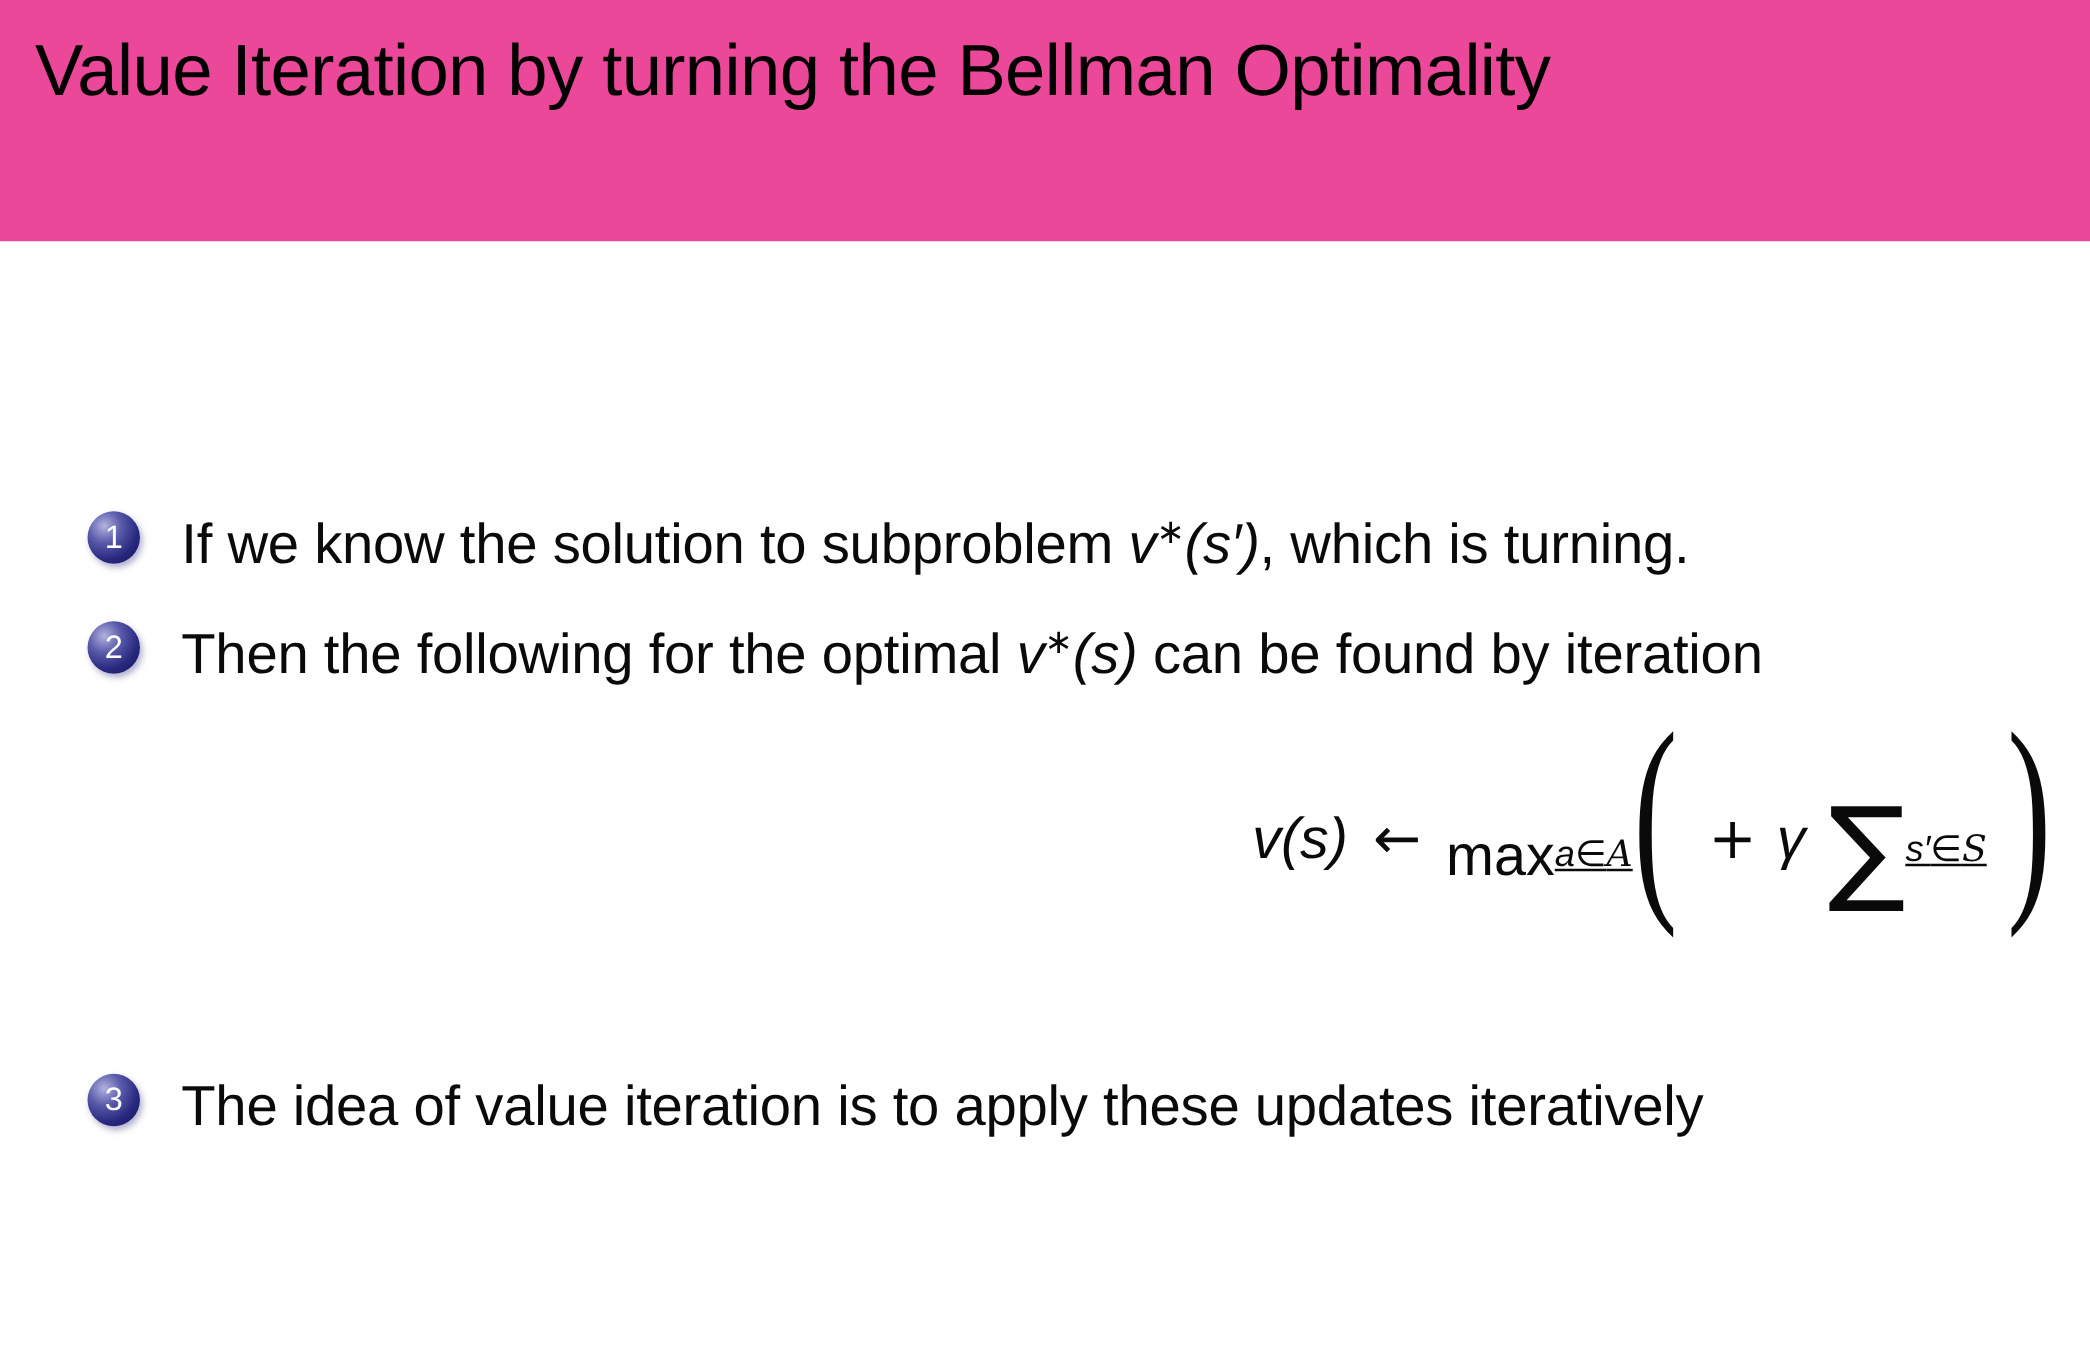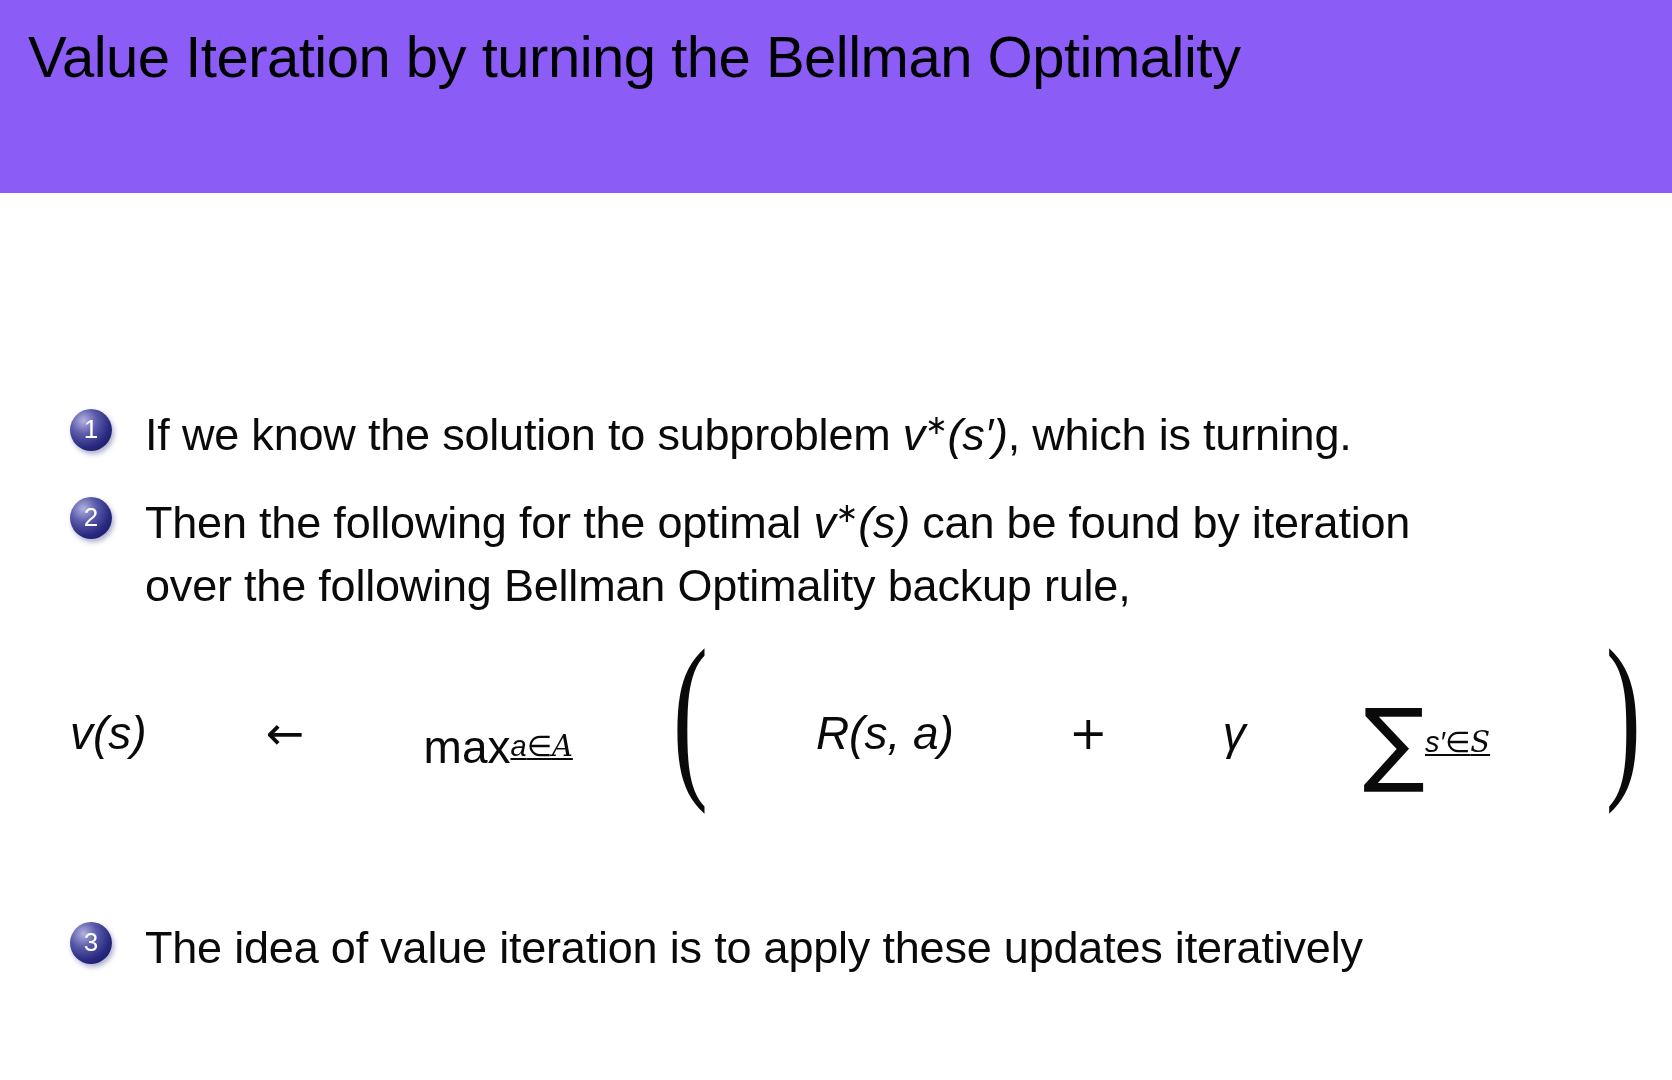--- a/index.html
+++ b/index.html
@@ -7,21 +7,21 @@
     width: 1672px; height: 1080px;
     background: #ffffff;
     font-family: "Liberation Sans", "DejaVu Sans", sans-serif;
     color: #0a0a0a;
     overflow: hidden;
   }
 
   
   .frame-header {
     width: 100%; height: 193px;
-    background: #8b5cf6;
+    background: #ec4899;
     padding: 14px 0 0 28px;
   }
   .frame-title {
     font-size: 58px;
     line-height: 86px;
     letter-spacing: -0.5px;
     color: #000000;
   }
 
   
@@ -65,21 +65,21 @@
     vertical-align: 16px;
     line-height: 0;
   }
 
   
   .formula-row {
     margin-top: 18px;
     height: 196px;
     display: flex;
     align-items: center;
-    justify-content: space-between;
+    justify-content: flex-end;
     font-size: 46px;
   }
   .mo { font-style: normal; font-family: "Liberation Sans", "DejaVu Sans", sans-serif; }
   .arrow { margin: 0 20px; font-family: "DejaVu Sans", sans-serif; }
   .plus  { margin: 0 16px; font-family: "DejaVu Sans", sans-serif; }
   .gamma { margin-right: 10px; }
 
   .underop {
     display: inline-flex;
     flex-direction: row;
@@ -134,32 +134,31 @@
     <span class="ball">
         <span class="ball-num">1</span>
       </span>
     <div class="item-text"><span>If we know the solution to subproblem </span><span class="mi">v</span><span class="msup">∗</span><span class="mi">(s′)</span><span>, which is turning.</span></div>
   </div>
 
   <div class="item item-2">
     <span class="ball">
         <span class="ball-num">2</span>
       </span>
-    <div class="item-text"><span>Then the following for the optimal </span><span class="mi">v</span><span class="msup">∗</span><span class="mi">(s)</span><span> can be found by iteration</span><span style="display:block">over the following Bellman Optimality backup rule,</span></div>
+    <div class="item-text"><span>Then the following for the optimal </span><span class="mi">v</span><span class="msup">∗</span><span class="mi">(s)</span><span> can be found by iteration</span></div>
   </div>
 
   <div class="formula-row">
     <span class="mi">v(s)</span>
     <span class="mo arrow">←</span>
     <span class="underop">
       <span class="op-label">max</span>
       <span class="op-sub"><span class="mi">a</span><span class="mo">∈</span><span class="cal">A</span></span>
     </span>
     <span class="bigparen left">(</span>
-    <span class="mi">R(s, a)</span>
     <span class="mo plus">+</span>
     <span class="mi gamma">γ</span>
     <span class="underop sumblock">
       <span class="sum-sym">∑</span>
       <span class="op-sub"><span class="mi">s′</span><span class="mo">∈</span><span class="cal">S</span></span>
     </span>
     <span class="bigparen right">)</span>
   </div>
 
   <div class="item item-3">

